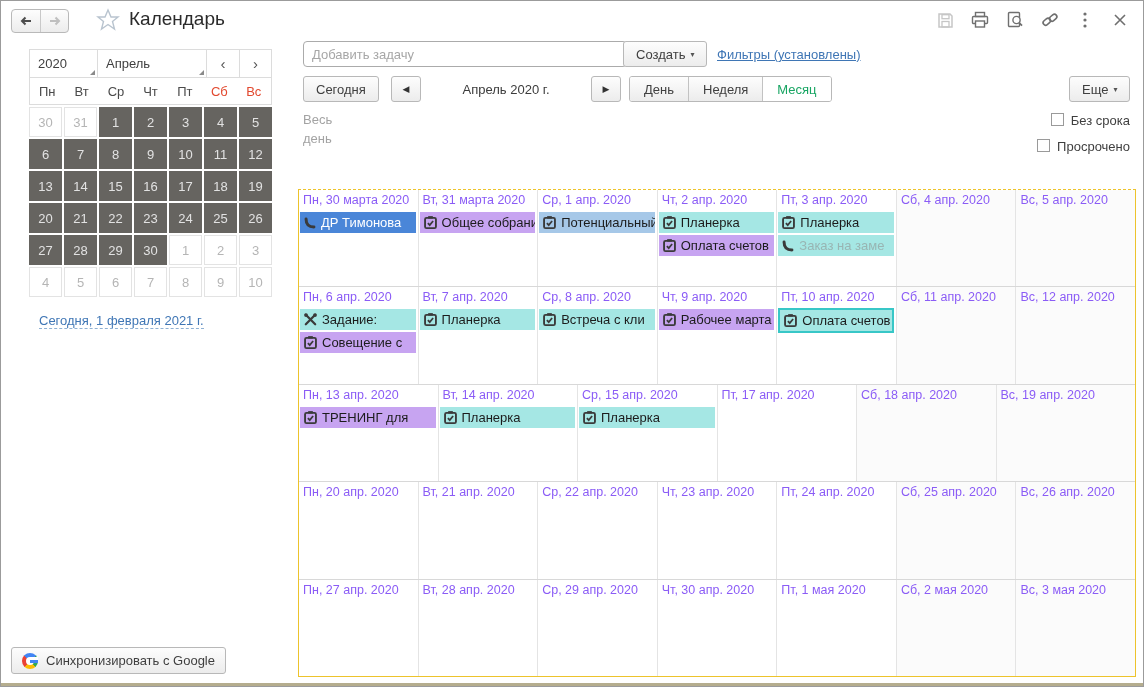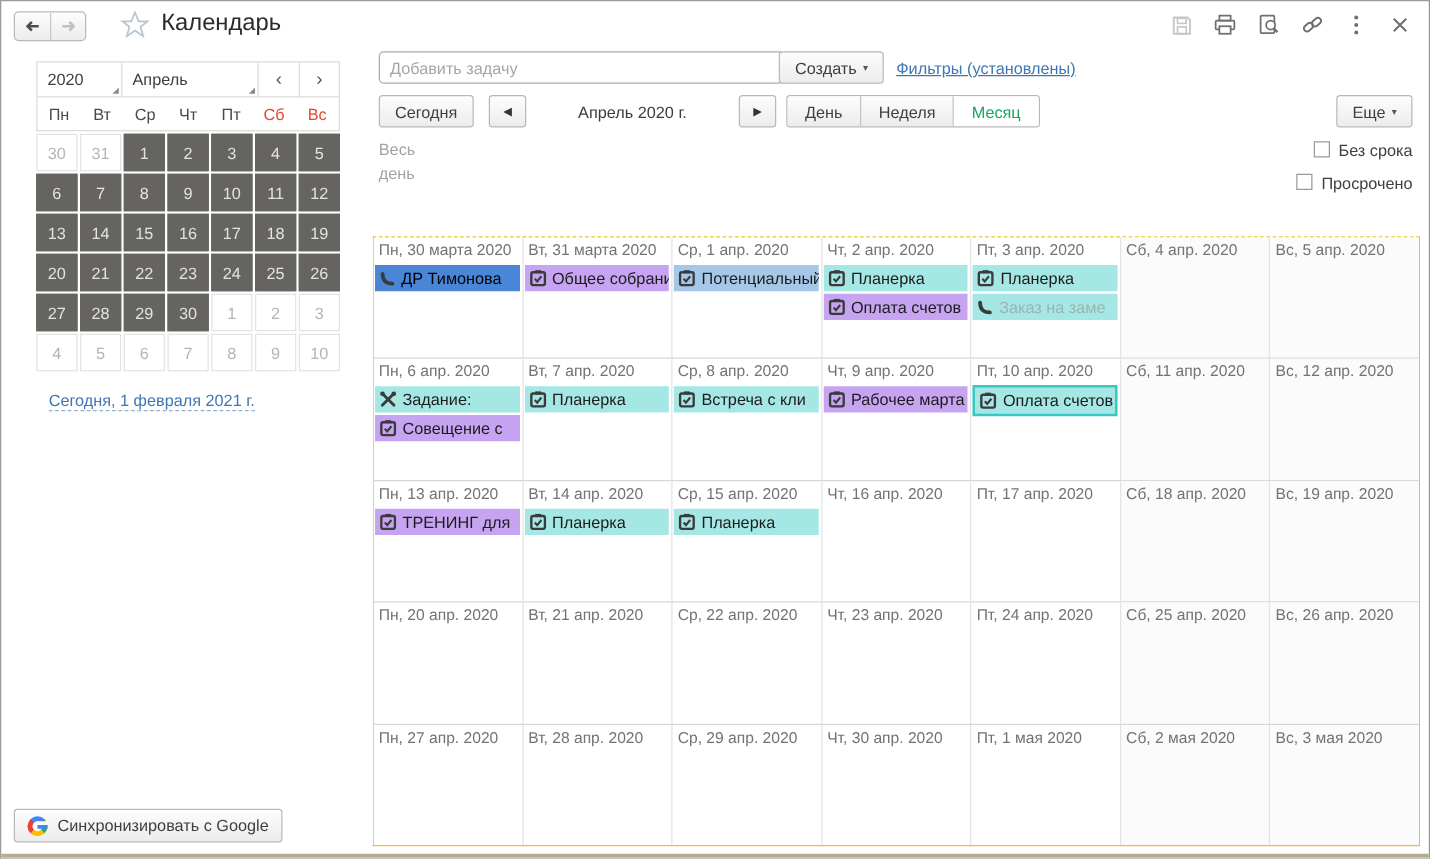--- a/index.html
+++ b/index.html
@@ -70,28 +70,28 @@
 
   
   .month-grid{position:absolute;left:297px;top:188px;width:838px;height:488px;background:#fff;
               border:1px solid var(--accent-gold,#edc32c);border-top:1px dashed var(--accent-gold,#edc32c);
               display:flex;flex-direction:column;}
   .wk{flex:1;display:flex;min-height:0;}
   .wk + .wk{border-top:1px solid #d8d8d8;}
   .day{flex:1;min-width:0;overflow:hidden;}
   .day + .day{border-left:1px solid #e4e4e4;}
   .day.wknd{background:#fbfbfb;}
-  .dh{height:20px;line-height:20px;padding:0 4px;font-size:12.5px;color:#737373;white-space:nowrap;overflow:hidden;}
+  .dh{height:20px;line-height:20px;padding:0 4px;font-size:12.5px;color:#8b5cf6;white-space:nowrap;overflow:hidden;}
   .ev{height:21px;margin:2px 2px 0 1px;display:flex;align-items:center;gap:4px;padding:0 3px;
       font-size:13px;color:#1c1c1c;white-space:nowrap;overflow:hidden;cursor:pointer;}
   .ev svg{flex:0 0 auto;}
   .ev.cyan{background:var(--event-cyan,#a5e7e4);}
   .ev.purple{background:var(--event-purple,#c7a4f1);}
   .ev.steel{background:var(--event-steel,#a6c8e8);}
-  .ev.blue{background:var(--event-blue,#4a86d8);color:#000000;}
+  .ev.blue{background:var(--event-blue,#4a86d8);color:#ffffff;}
   .ev.cyanmuted{background:var(--event-cyan,#a5e7e4);color:#98b5b3;}
   .ev.sel{box-shadow:0 0 0 2px var(--selected-teal,#38c7c7);margin:3px 4px 0 3px;}
 </style>
 </head>
 <body>
 
 <div class="window">
 
   <div class="navpair">
     <div class="nbtn">
@@ -440,23 +440,20 @@
           <div class="ev cyan">
             <svg width="15" height="15" viewBox="0 0 16 16">
               <rect x="2.2" y="3" width="11.6" height="11" rx="1.6" fill="none" stroke="#3a3a3a" stroke-width="2"></rect>
               <rect x="5.5" y="1.2" width="5" height="2.6" fill="#3a3a3a"></rect>
               <path d="M5.2 8.6 l2 2.2 L10.8 6.4" fill="none" stroke="#3a3a3a" stroke-width="1.8"></path>
             </svg>
             <span>Планерка</span>
           </div>
         </div>
         <div class="day">
-          <div class="dh">Чт, 16 апр. 2020</div>
-        </div>
-        <div class="day">
           <div class="dh">Пт, 17 апр. 2020</div>
         </div>
         <div class="day wknd">
           <div class="dh">Сб, 18 апр. 2020</div>
         </div>
         <div class="day wknd">
           <div class="dh">Вс, 19 апр. 2020</div>
         </div>
       </div>
       <div class="wk">

